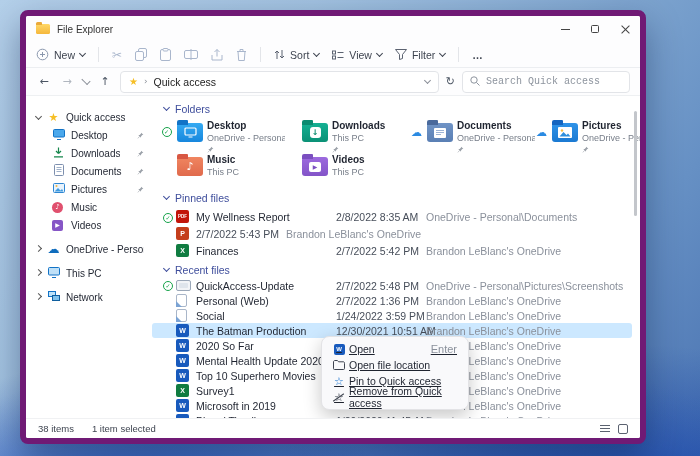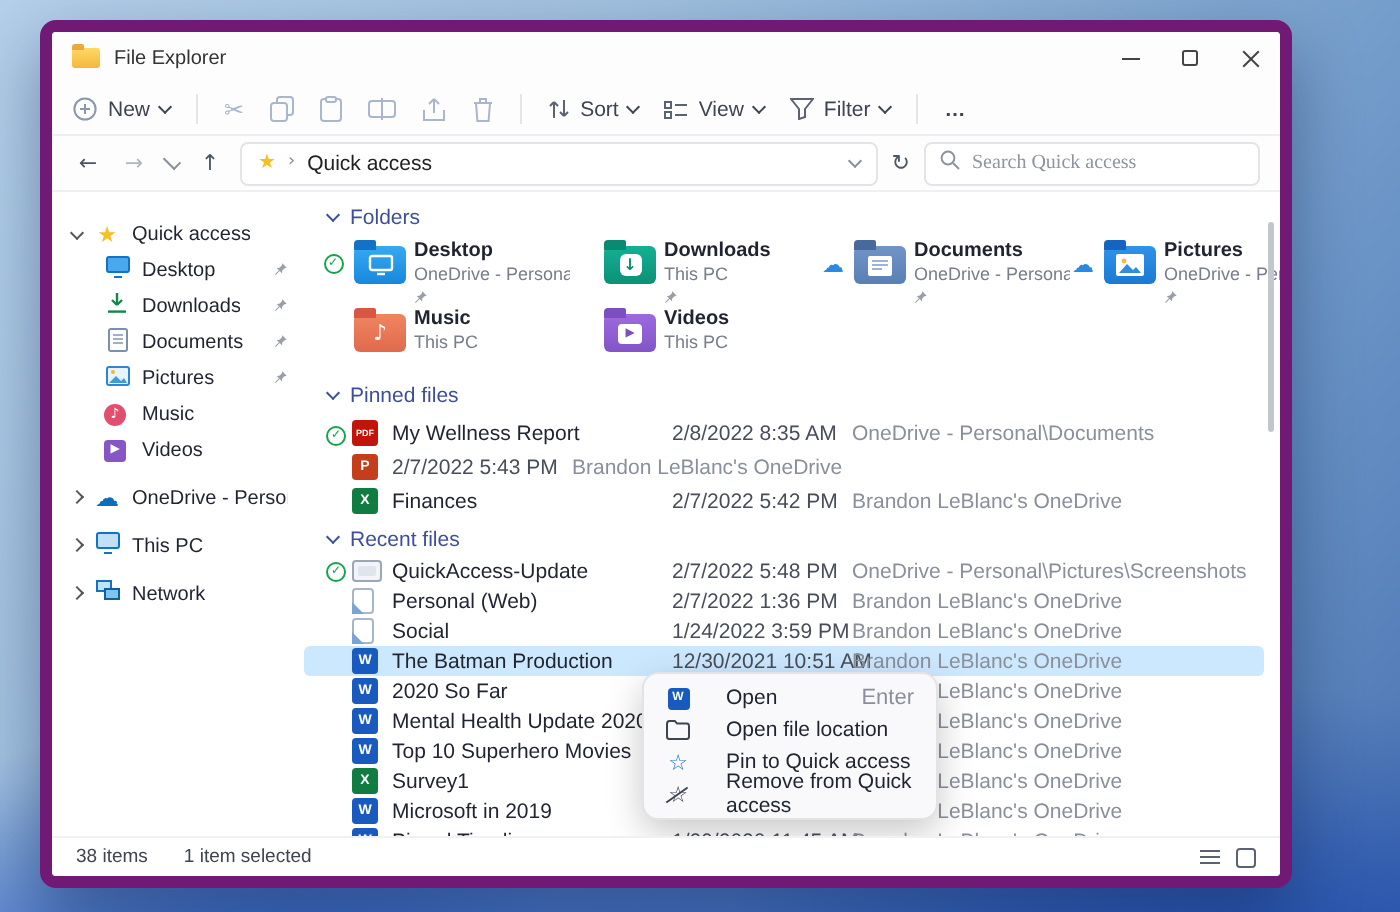--- a/index.html
+++ b/index.html
@@ -50,21 +50,21 @@
   .nav-ic { font-size:11px; color:#4b5563; width:16px; text-align:center; }
   .nav-fwd { color:#b0b6bf; }
   .nav-chev { color:#8a8f98; font-size:8px; width:8px; }
   .crumb-box { flex:1; height:22px; border:1px solid #e2e4e8; border-radius:4px; background:#fff; display:flex; align-items:center; padding:0 8px; gap:6px; }
   .crumb-star { color:#f6bf26; font-size:10px; }
   .crumb-sep { color:#8a8f98; font-size:9px; }
   .crumb-label { color:#222; }
   .crumb-dd { margin-left:auto; color:#8a8f98; }
   .refresh-ic { color:#4b5563; font-size:11px; }
   .search-box { width:168px; height:22px; border:1px solid #e2e4e8; border-radius:4px; background:#fff; display:flex; align-items:center; padding:0 7px; gap:6px; }
-  .search-box input { border:none; outline:none; width:100%; font-size:10px; font-family:Liberation Serif, serif; color:#333; background:transparent; }
+  .search-box input { border:none; outline:none; width:100%; font-size:10px; font-family:Liberation Mono, monospace; color:#333; background:transparent; }
   .search-box input::placeholder { color:#8d949e; }
 
   
   .main { display:flex; height:334px; }
   .sidebar { width:126px; padding-top:12px; overflow:hidden; flex-shrink:0; }
   .s-item { height:18px; display:flex; align-items:center; gap:6px; padding:0 8px 0 10px; }
   .s-item .s-chev { width:5px; height:5px; flex-shrink:0; color:#555; }
   .s-lvl1 { padding-left:26px; }
   .s-ic { width:13px; flex-shrink:0; text-align:center; }
   .s-label { white-space:nowrap; overflow:hidden; font-size:10px; color:#1f2430; }
@@ -117,21 +117,21 @@
   .fic-excel { background:#107c41; }
   .fic-ppt { background:#c43e1c; }
   .fic-pdf { background:#c2150a; font-size:4.5px; letter-spacing:0; }
   .fic-doc { width:11px; height:13px; background:#fff; border:1px solid #a9b6c9; border-radius:2px; position:relative; }
   .fic-doc::after { content:""; position:absolute; left:-1px; bottom:-1px; width:0; height:0; border:3px solid transparent; border-left-color:#7ba3d4; border-bottom-color:#7ba3d4; }
   .fic-img { width:15px; height:11px; background:#f2f4f7; border:1px solid #9aa7b8; border-radius:2px; position:relative; }
   .fic-img::after { content:""; position:absolute; left:2px; top:2px; right:2px; bottom:2px; background:#dfe5ec; border-radius:1px; }
 
   
   .ctx { position:absolute; left:169px; top:240px; width:148px; background:#f9f9fb; border:1px solid #e3e3e6; border-radius:8px; box-shadow:0 6px 18px rgba(0,0,0,.22); padding:4px; z-index:5; }
-  .ctx-item { height:16px; display:flex; align-items:center; gap:18px; padding:0 7px; border-radius:4px; color:#1f2430; }
+  .ctx-item { height:16px; display:flex; align-items:center; gap:4px; padding:0 7px; border-radius:4px; color:#1f2430;text-decoration:underline; }
   .ctx-ic { width:12px; display:flex; justify-content:center; flex-shrink:0; }
   .ctx-shortcut { margin-left:auto; color:#8a909b; font-size:11px; }
   .mi-word { width:11px; height:11px; border-radius:2px; background:#185abd; color:#fff; font-size:6px; font-weight:bold; display:flex; align-items:center; justify-content:center; }
   .mi-star { color:#1b74cf; font-size:11px; }
   .mi-unpin { position:relative; color:#3e4450; font-size:11px; }
   .mi-unpin::after { content:""; position:absolute; left:-1px; top:5px; width:13px; border-top:1px solid #3e4450; transform:rotate(-35deg); }
 
   
   .vscroll { position:absolute; right:3px; top:15px; width:3px; height:105px; background:#c3c6cb; border-radius:2px; }
   .statusbar { position:absolute; left:0; right:0; bottom:0; height:20px; background:#fff; border-top:1px solid #f0f1f3; display:flex; align-items:center; padding:0 12px; gap:18px; font-size:9.5px; color:#3e4450; z-index:6; }

